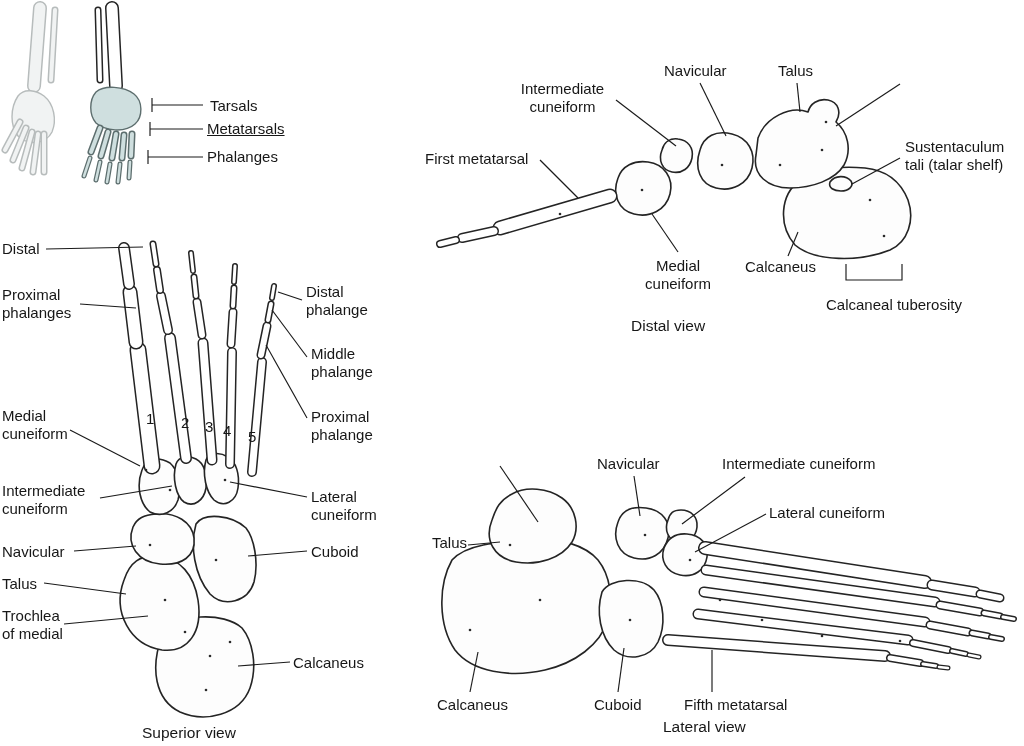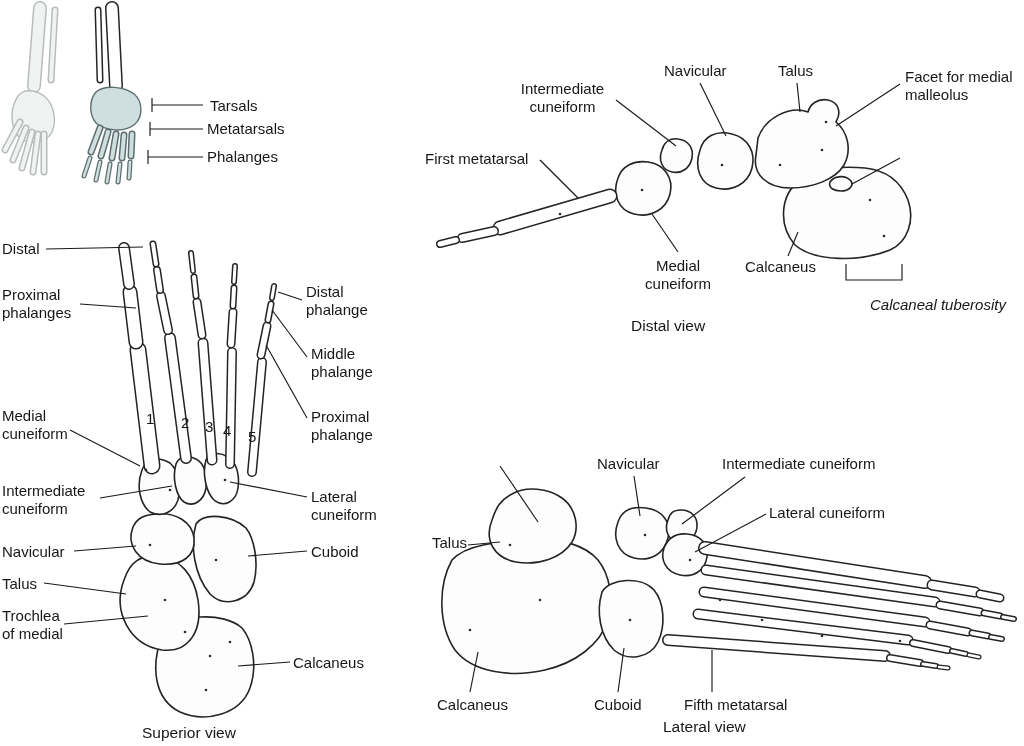--- a/index.html
+++ b/index.html
@@ -283,21 +283,21 @@
       <line class="ldr" x1="745" y1="477" x2="682" y2="524"></line>
       <line class="ldr" x1="766" y1="514" x2="695" y2="552"></line>
       <line class="ldr" x1="468" y1="545" x2="500" y2="542"></line>
       <line class="ldr" x1="470" y1="692" x2="478" y2="652"></line>
       <line class="ldr" x1="618" y1="692" x2="624" y2="648"></line>
       <line class="ldr" x1="712" y1="692" x2="712" y2="650"></line>
     </g>
   </svg>
 
   <div class="lbl" style="left:210px;top:97px;">Tarsals</div>
-  <div class="lbl" style="left:207px;top:120px;">Metatarsals</div>
+  <div class="lbl" style="left:207px;top:120px;text-decoration:underline;">Metatarsals</div>
   <div class="lbl" style="left:207px;top:148px;">Phalanges</div>
 
   <div class="lbl" style="left:2px;top:240px;">Distal</div>
   <div class="lbl" style="left:2px;top:286px;">Proximal
 phalanges</div>
   <div class="lbl" style="left:2px;top:407px;">Medial
 cuneiform</div>
   <div class="lbl" style="left:2px;top:482px;">Intermediate
 cuneiform</div>
   <div class="lbl" style="left:2px;top:543px;">Navicular</div>
@@ -318,27 +318,27 @@
   <span class="num" style="left:181px;top:414px;">2</span>
   <span class="num" style="left:205px;top:418px;">3</span>
   <span class="num" style="left:223px;top:422px;">4</span>
   <span class="num" style="left:248px;top:428px;">5</span>
   <div class="cap" style="left:142px;top:724px;text-align:center;">Superior view</div>
 
   <div class="lbl c" style="left:505px;top:80px;width:115px;">Intermediate
 cuneiform</div>
   <div class="lbl" style="left:664px;top:62px;">Navicular</div>
   <div class="lbl" style="left:778px;top:62px;">Talus</div>
-  <div class="lbl" style="left:905px;top:68px;">Facet for medial
-malleolus</div>
   <div class="lbl" style="left:425px;top:150px;">First metatarsal</div>
+  <div class="lbl" style="left:905px;top:138px;">Sustentaculum
+tali (talar shelf)</div>
   <div class="lbl c" style="left:638px;top:257px;width:80px;">Medial
 cuneiform</div>
   <div class="lbl" style="left:745px;top:258px;">Calcaneus</div>
-  <div class="lbl" style="left:870px;top:296px;font-style:italic;">Calcaneal tuberosity</div>
+  <div class="lbl" style="left:826px;top:296px;">Calcaneal tuberosity</div>
   <div class="cap" style="left:631px;top:317px;">Distal view</div>
 
   <div class="lbl" style="left:597px;top:455px;">Navicular</div>
   <div class="lbl" style="left:722px;top:455px;">Intermediate cuneiform</div>
   <div class="lbl" style="left:769px;top:504px;">Lateral cuneiform</div>
   <div class="lbl" style="left:432px;top:534px;">Talus</div>
   <div class="lbl" style="left:437px;top:696px;">Calcaneus</div>
   <div class="lbl" style="left:594px;top:696px;">Cuboid</div>
   <div class="lbl" style="left:684px;top:696px;text-align:center;">Fifth metatarsal</div>
   <div class="cap" style="left:663px;top:718px;">Lateral view</div>

